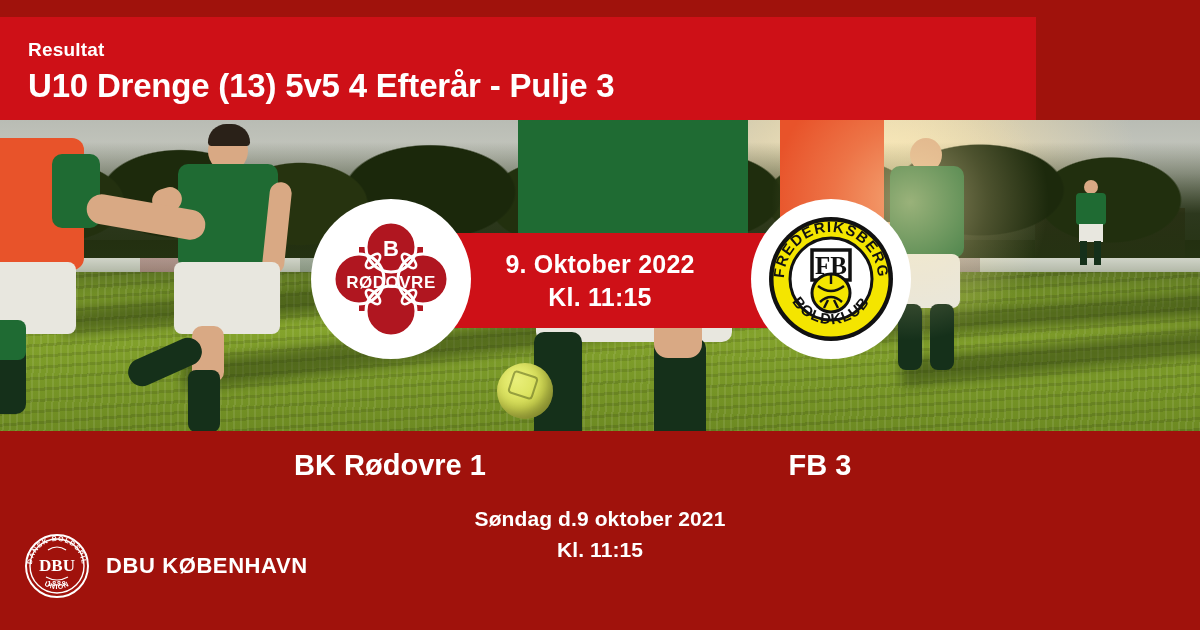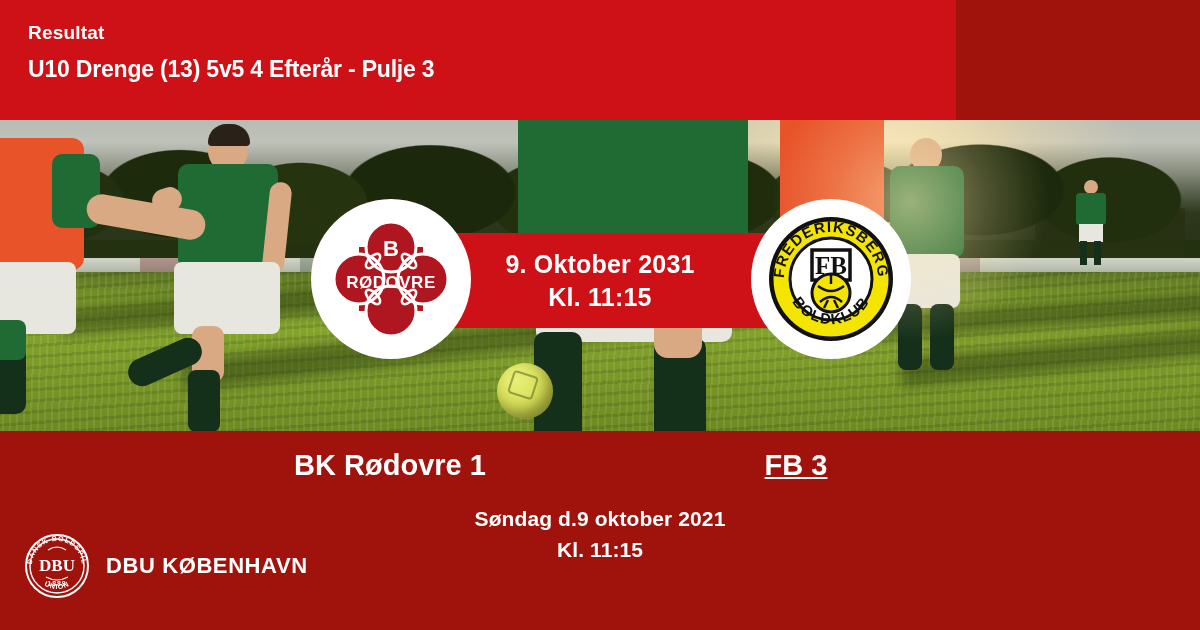--- a/index.html
+++ b/index.html
@@ -14,38 +14,38 @@
     position: relative;
     width: 1200px;
     height: 630px;
     overflow: hidden;
     background: #a0120c;
   }
 
   
   .header {
     position: absolute;
-    left: 0; top: 0;
-    width: 956px;
+    left: 0; top: 17px;
+    width: 1036px;
     height: 120px;
     background: #ce1017;
     box-sizing: border-box;
     padding: 22px 28px 0 28px;
   }
   .header-kicker {
     color: #ffffff;
     font-size: 19px;
     font-weight: bold;
     letter-spacing: 0.2px;
     line-height: 22px;
     font-stretch: condensed;
   }
   .header-title {
     color: #ffffff;
-    font-size: 23px;
+    font-size: 33px;
     font-weight: bold;
     letter-spacing: -0.2px;
     line-height: 42px;
     margin-top: 4px;
     white-space: nowrap;
   }
 
   
   .photo {
     position: absolute;
@@ -218,21 +218,21 @@
     position: absolute;
     top: 0;
     color: #ffffff;
     font-size: 29px;
     font-weight: bold;
     line-height: 44px;
     white-space: nowrap;
     text-align: center;
   }
   .score-home { left: 180px; width: 420px; }
-  .score-away { left: 596px; width: 400px; text-decoration: underline; }
+  .score-away { left: 620px; width: 400px; }
   .venue-block {
     position: absolute;
     left: 300px; top: 72px;
     width: 600px;
     text-align: center;
   }
   .venue-line {
     color: #ffffff;
     font-size: 21px;
     font-weight: bold;
@@ -329,21 +329,21 @@
       <div class="shorts-white" style="position:absolute; left:18px; top:116px; width:66px; height:54px; border-radius:8px;"></div>
       <div class="sock-dark" style="position:absolute; left:22px; top:166px; width:24px; height:66px; border-radius:8px;"></div>
       <div class="sock-dark" style="position:absolute; left:54px; top:166px; width:24px; height:66px; border-radius:8px;"></div>
     </div>
 
     <div class="ball"></div>
     <div class="sun-glow"></div>
   </div>
 
   <div class="date-band">
-    <div class="date-line">9. Oktober 2031</div>
+    <div class="date-line">9. Oktober 2022</div>
     <div class="date-line">Kl. 11:15</div>
   </div>
 
   <div class="crest-wrap crest-home">
     <svg width="126" height="126" viewBox="0 0 126 126">
       <g>
         <circle cx="63" cy="31" r="25" fill="#b01620"></circle>
         <circle cx="63" cy="95" r="25" fill="#b01620"></circle>
         <circle cx="31" cy="63" r="25" fill="#b01620"></circle>
         <circle cx="95" cy="63" r="25" fill="#b01620"></circle>

